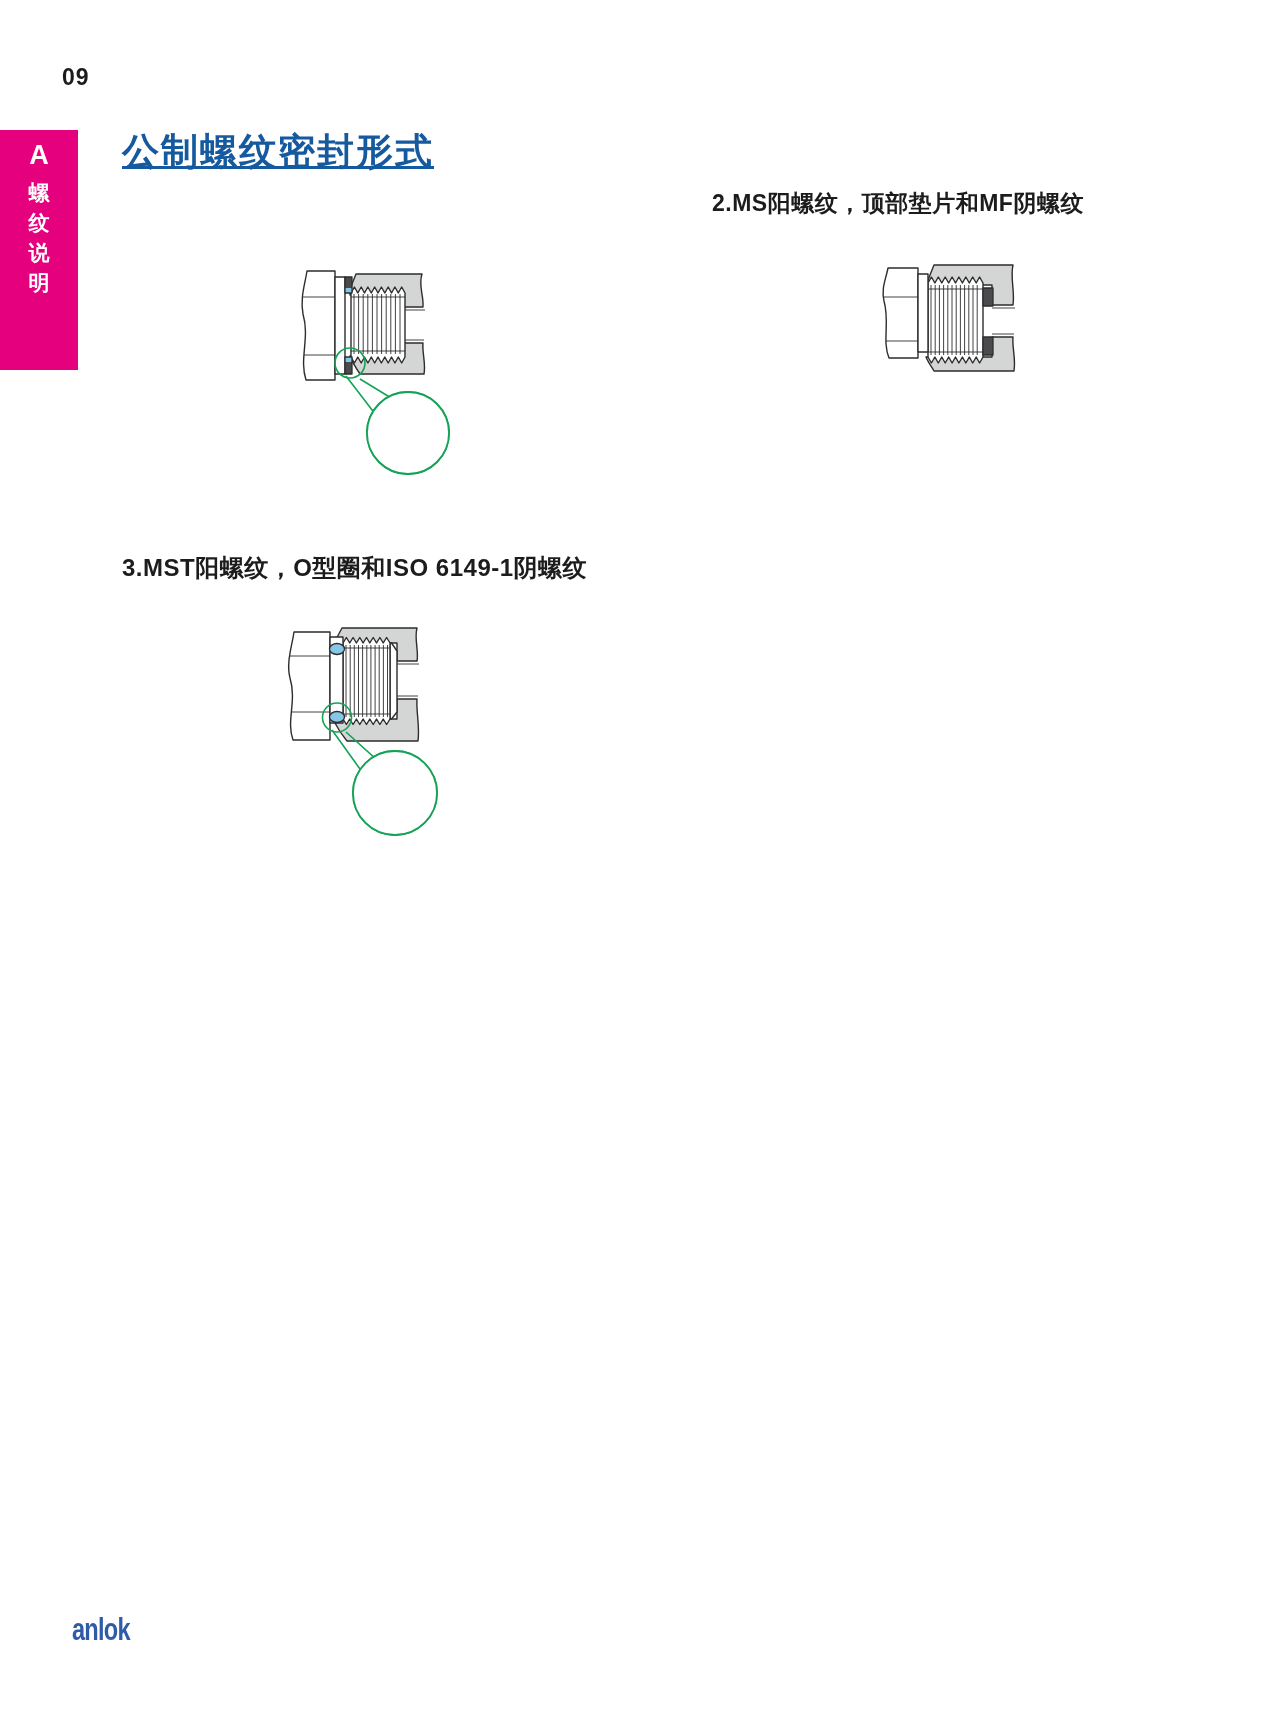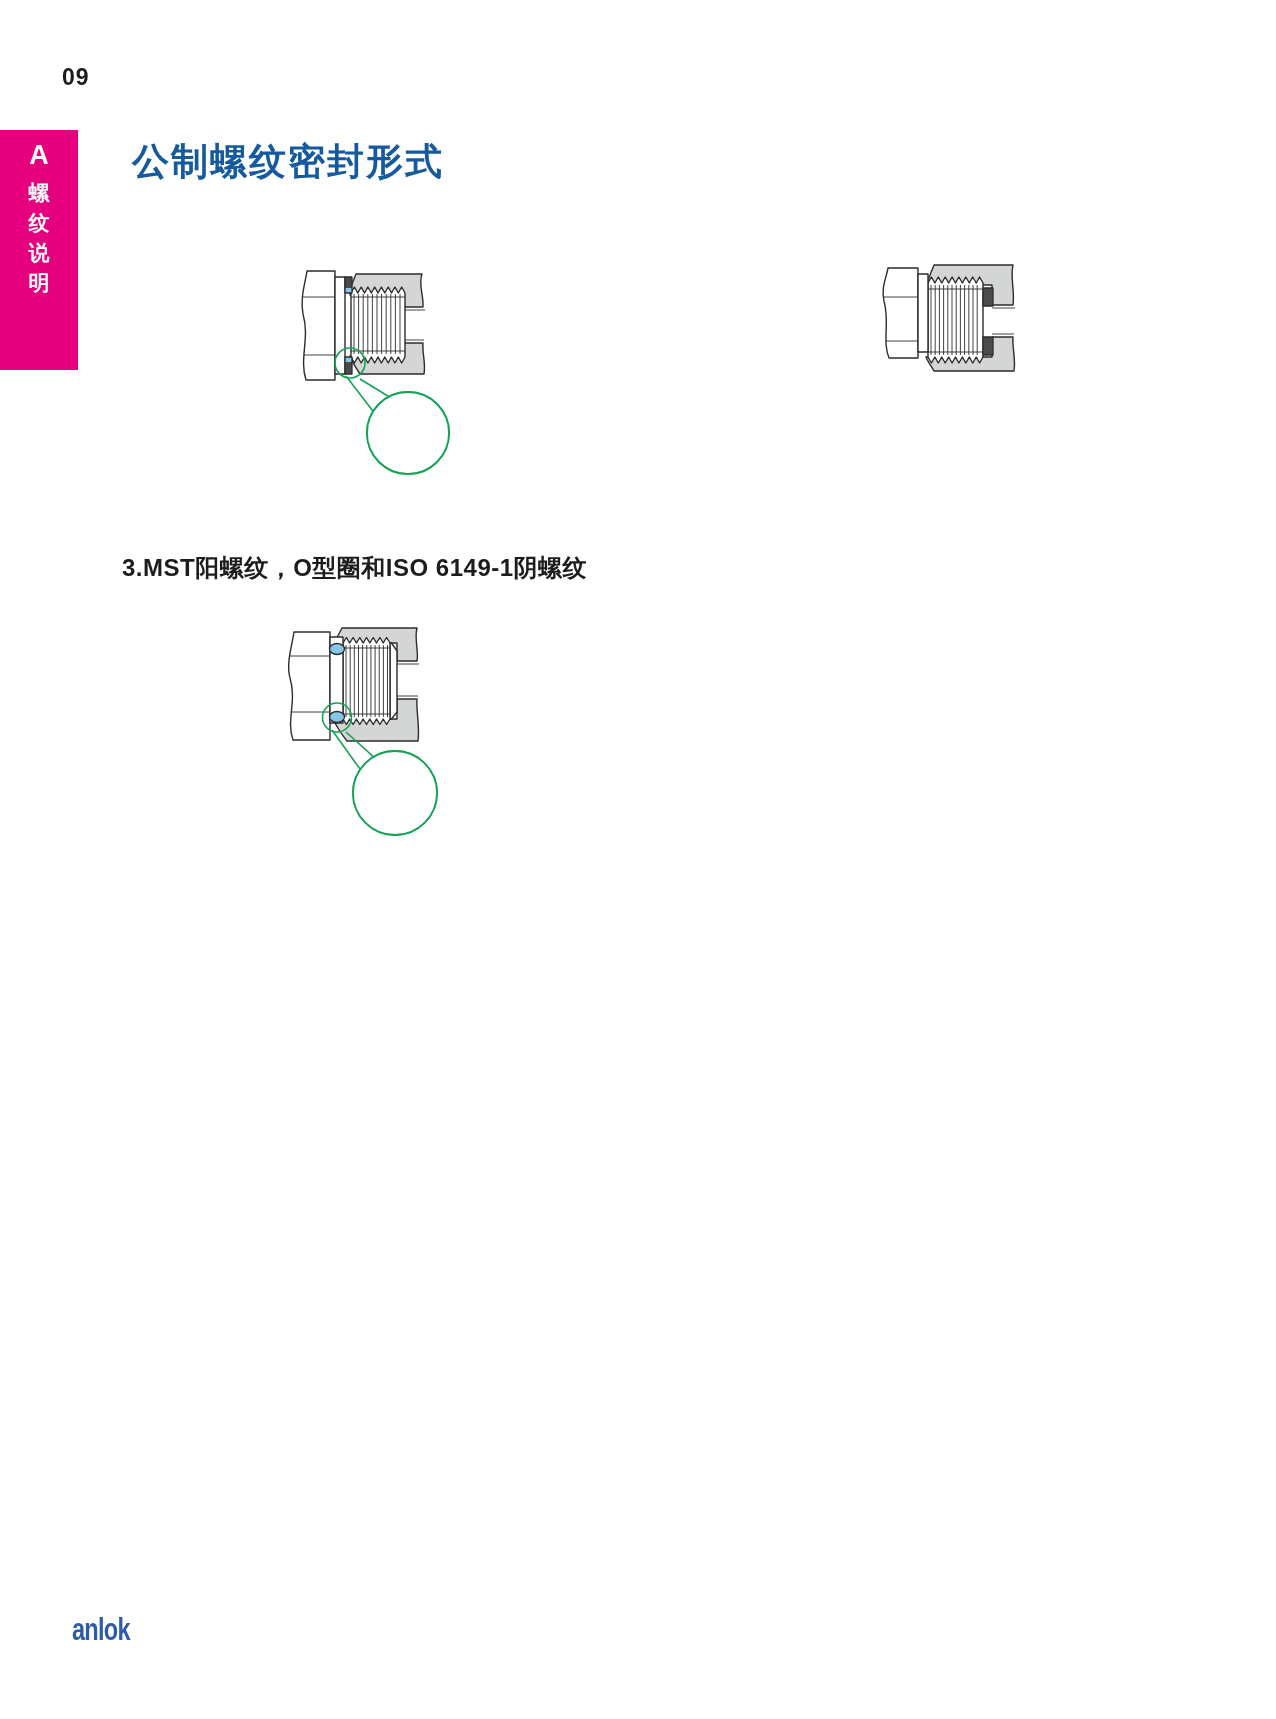--- a/index.html
+++ b/index.html
@@ -44,22 +44,23 @@
   <div class="abs sidebar">
     <div class="section-letter">A</div>
     <div class="v-label">
       <span class="v-char">螺</span>
       <span class="v-char">纹</span>
       <span class="v-char">说</span>
       <span class="v-char">明</span>
     </div>
   </div>
 
-  <h1 class="abs page-title" style="margin:10px;">公制螺纹密封形式</h1>
+  <h1 class="abs page-title" style="margin:0;text-decoration:underline;">公制螺纹密封形式</h1>
 
+  <div class="abs item-label item-2">2.MS阳螺纹，顶部垫片和MF阴螺纹</div>
   <div class="abs item-label item-3">3.MST阳螺纹，O型圈和ISO 6149-1阴螺纹</div>
 
   <svg class="abs" style="left:293px;top:243px;" width="165" height="240" viewBox="0 0 165 240">
     <defs>
         <clipPath id="clip1">
           <circle cx="115" cy="190" r="41"></circle>
         </clipPath>
       </defs>
 
     <g>

